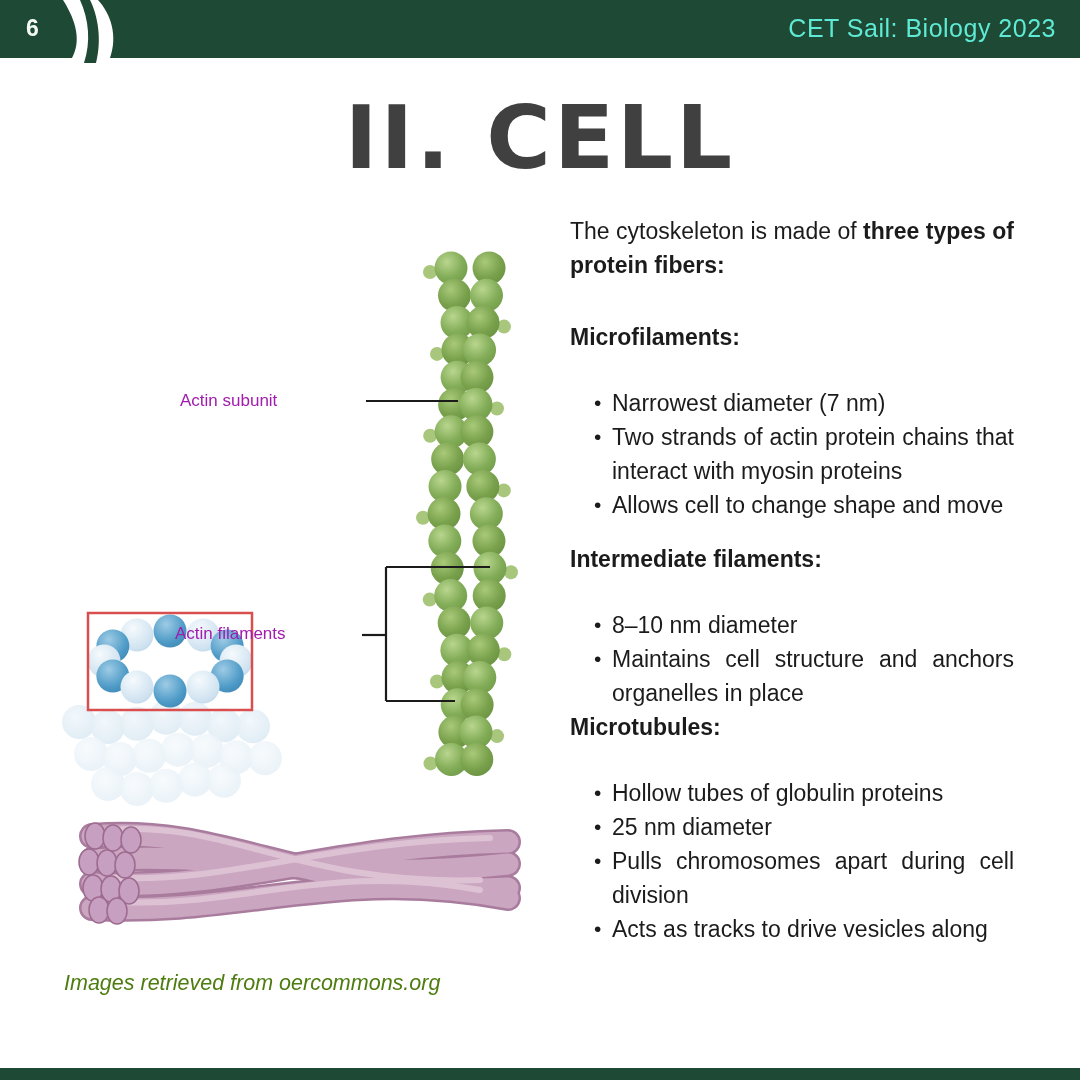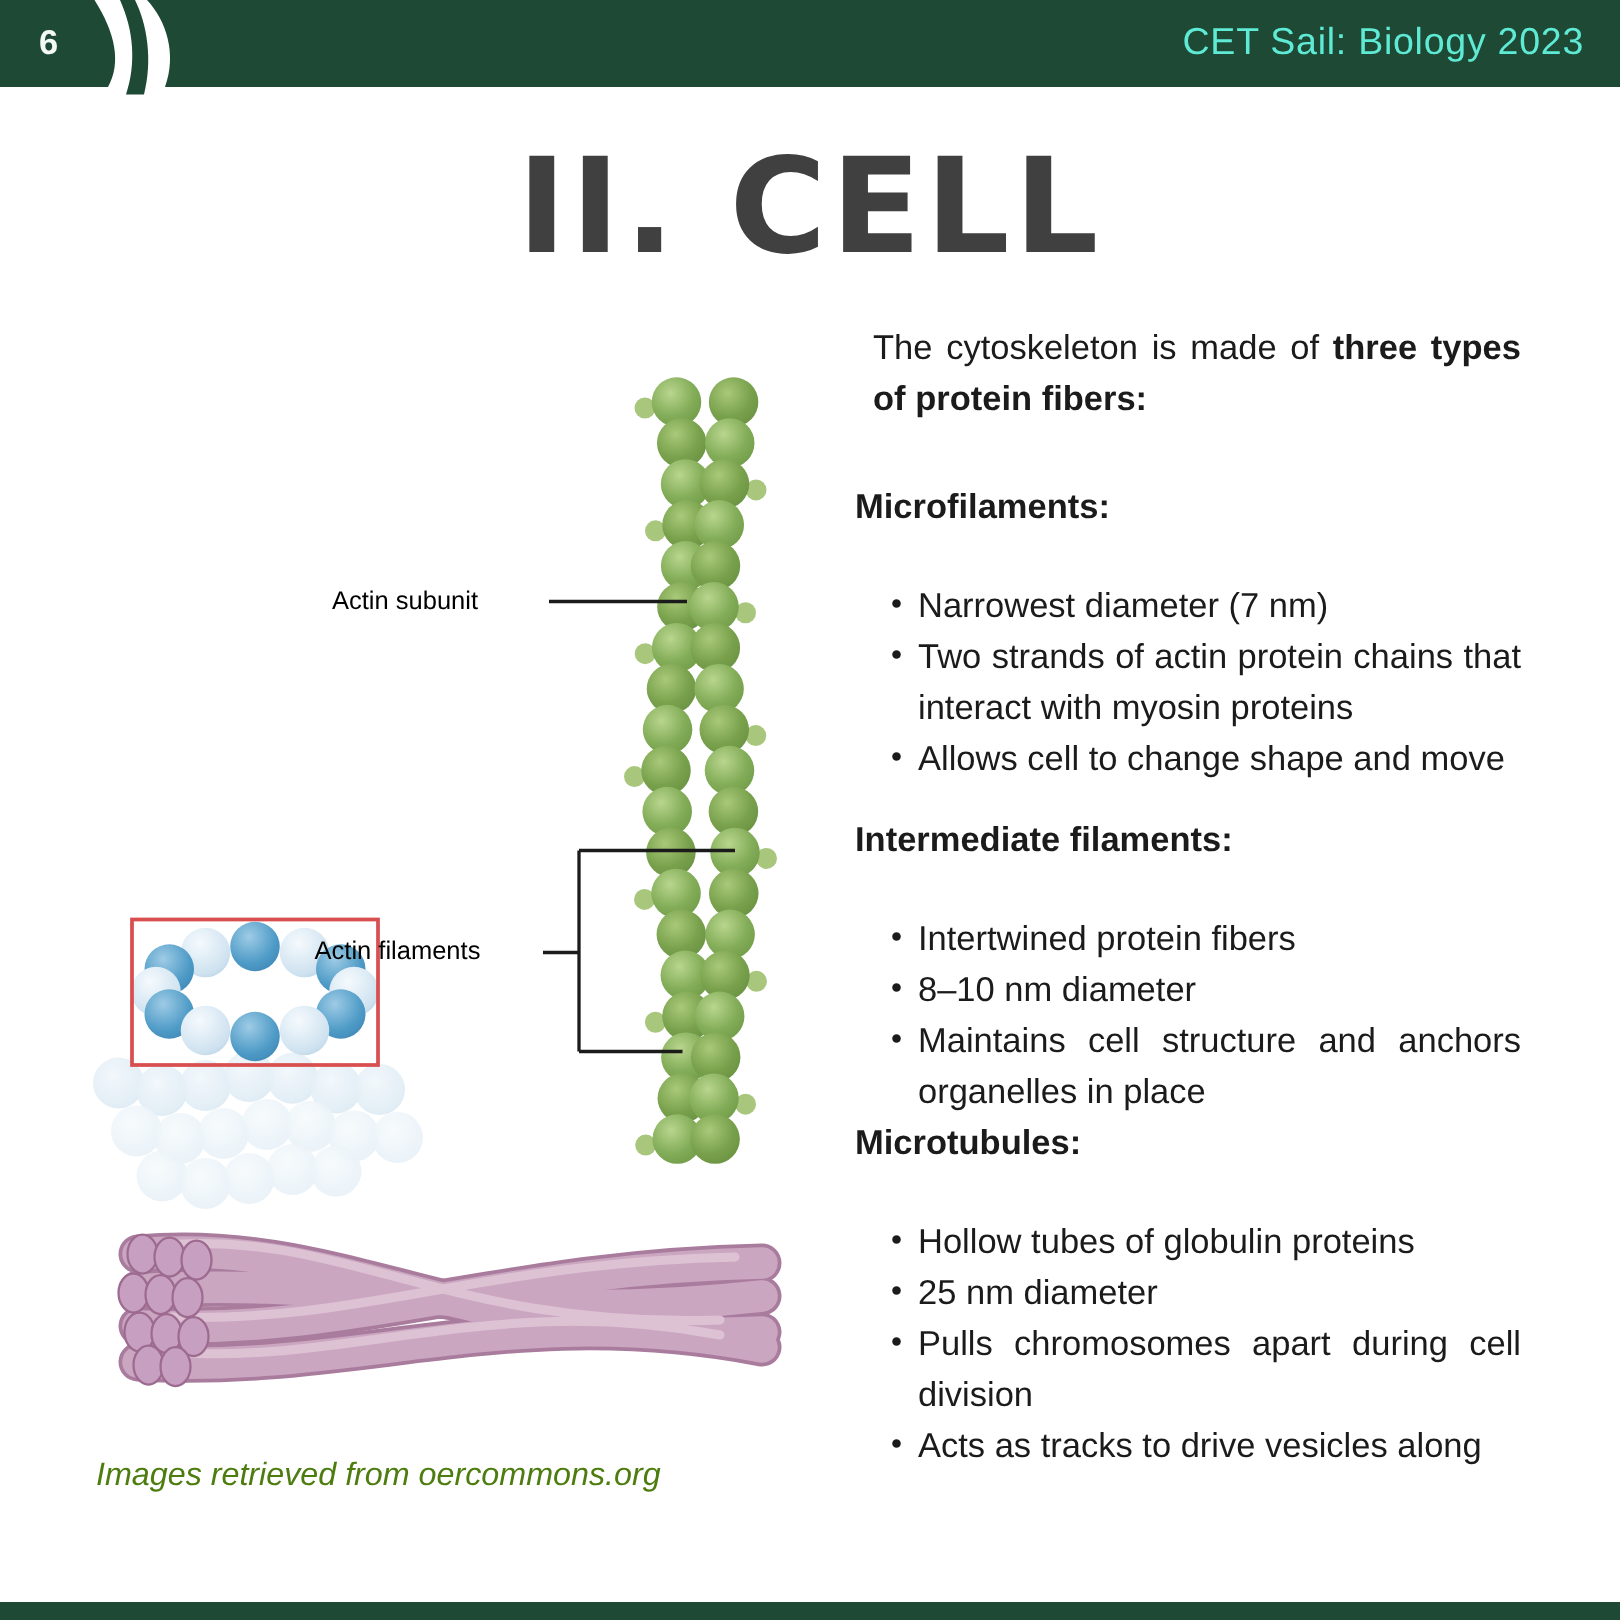--- a/index.html
+++ b/index.html
@@ -22,31 +22,31 @@
 
   
   .page-title { position:absolute; left:0; top:86px; width:1080px;
     text-align:center; font-size:88px; font-weight:800; letter-spacing:3px;
     color:#404040; font-family:"DejaVu Sans","Liberation Sans",sans-serif; }
 
   
   .legend { position:absolute; left:78px; top:246px; font-size:21px;
     line-height:31px; color:#1f1f1f; }
   .diagram-svg { position:absolute; left:0; top:0; }
-  .diagram-label { position:absolute; font-size:17px; color:#000000;
-    text-align:center; width:180px; }
+  .diagram-label { position:absolute; font-size:17px; color:#a21caf;
+    text-align:left; width:180px; }
   .label-subunit { left:180px; top:391px; }
   .label-filaments { left:175px; top:624px; }
   .caption { position:absolute; left:64px; top:971px; font-size:21.5px;
     font-style:italic; color:#4d7c0f; }
 
   
   .content { position:absolute; left:570px; top:214px; width:444px;
     font-size:23px; line-height:34px; }
-  .content p.intro { text-align:justify;margin-left:12px; }
+  .content p.intro { text-align:justify; }
   .content b { font-weight:700; }
   .content h3 { font-size:23px; font-weight:700; line-height:34px; }
   .h-first { margin-top:38px; }
   .h-next1 { margin-top:20px; }
   .h-next2 { }
   .content ul { list-style:none;margin-top:32px; }
   .content li { position:relative; padding-left:42px; text-align:justify; }
   .content li::before { content:"•"; position:absolute; left:24px; top:0;
     font-size:21px; }
 </style>
@@ -242,21 +242,20 @@
 
     <h3 class="h-first">Microfilaments:</h3>
     <ul>
       <li>Narrowest diameter (7 nm)</li>
       <li>Two strands of actin protein chains that interact with myosin proteins</li>
       <li>Allows cell to change shape and move</li>
     </ul>
 
     <h3 class="h-next1">Intermediate filaments:</h3>
     <ul>
-      <li>Intertwined protein fibers</li>
       <li>8–10 nm diameter</li>
       <li>Maintains cell structure and anchors organelles in place</li>
     </ul>
 
     <h3 class="h-next2">Microtubules:</h3>
     <ul>
       <li>Hollow tubes of globulin proteins</li>
       <li>25 nm diameter</li>
       <li>Pulls chromosomes apart during cell division</li>
       <li>Acts as tracks to drive vesicles along</li>

